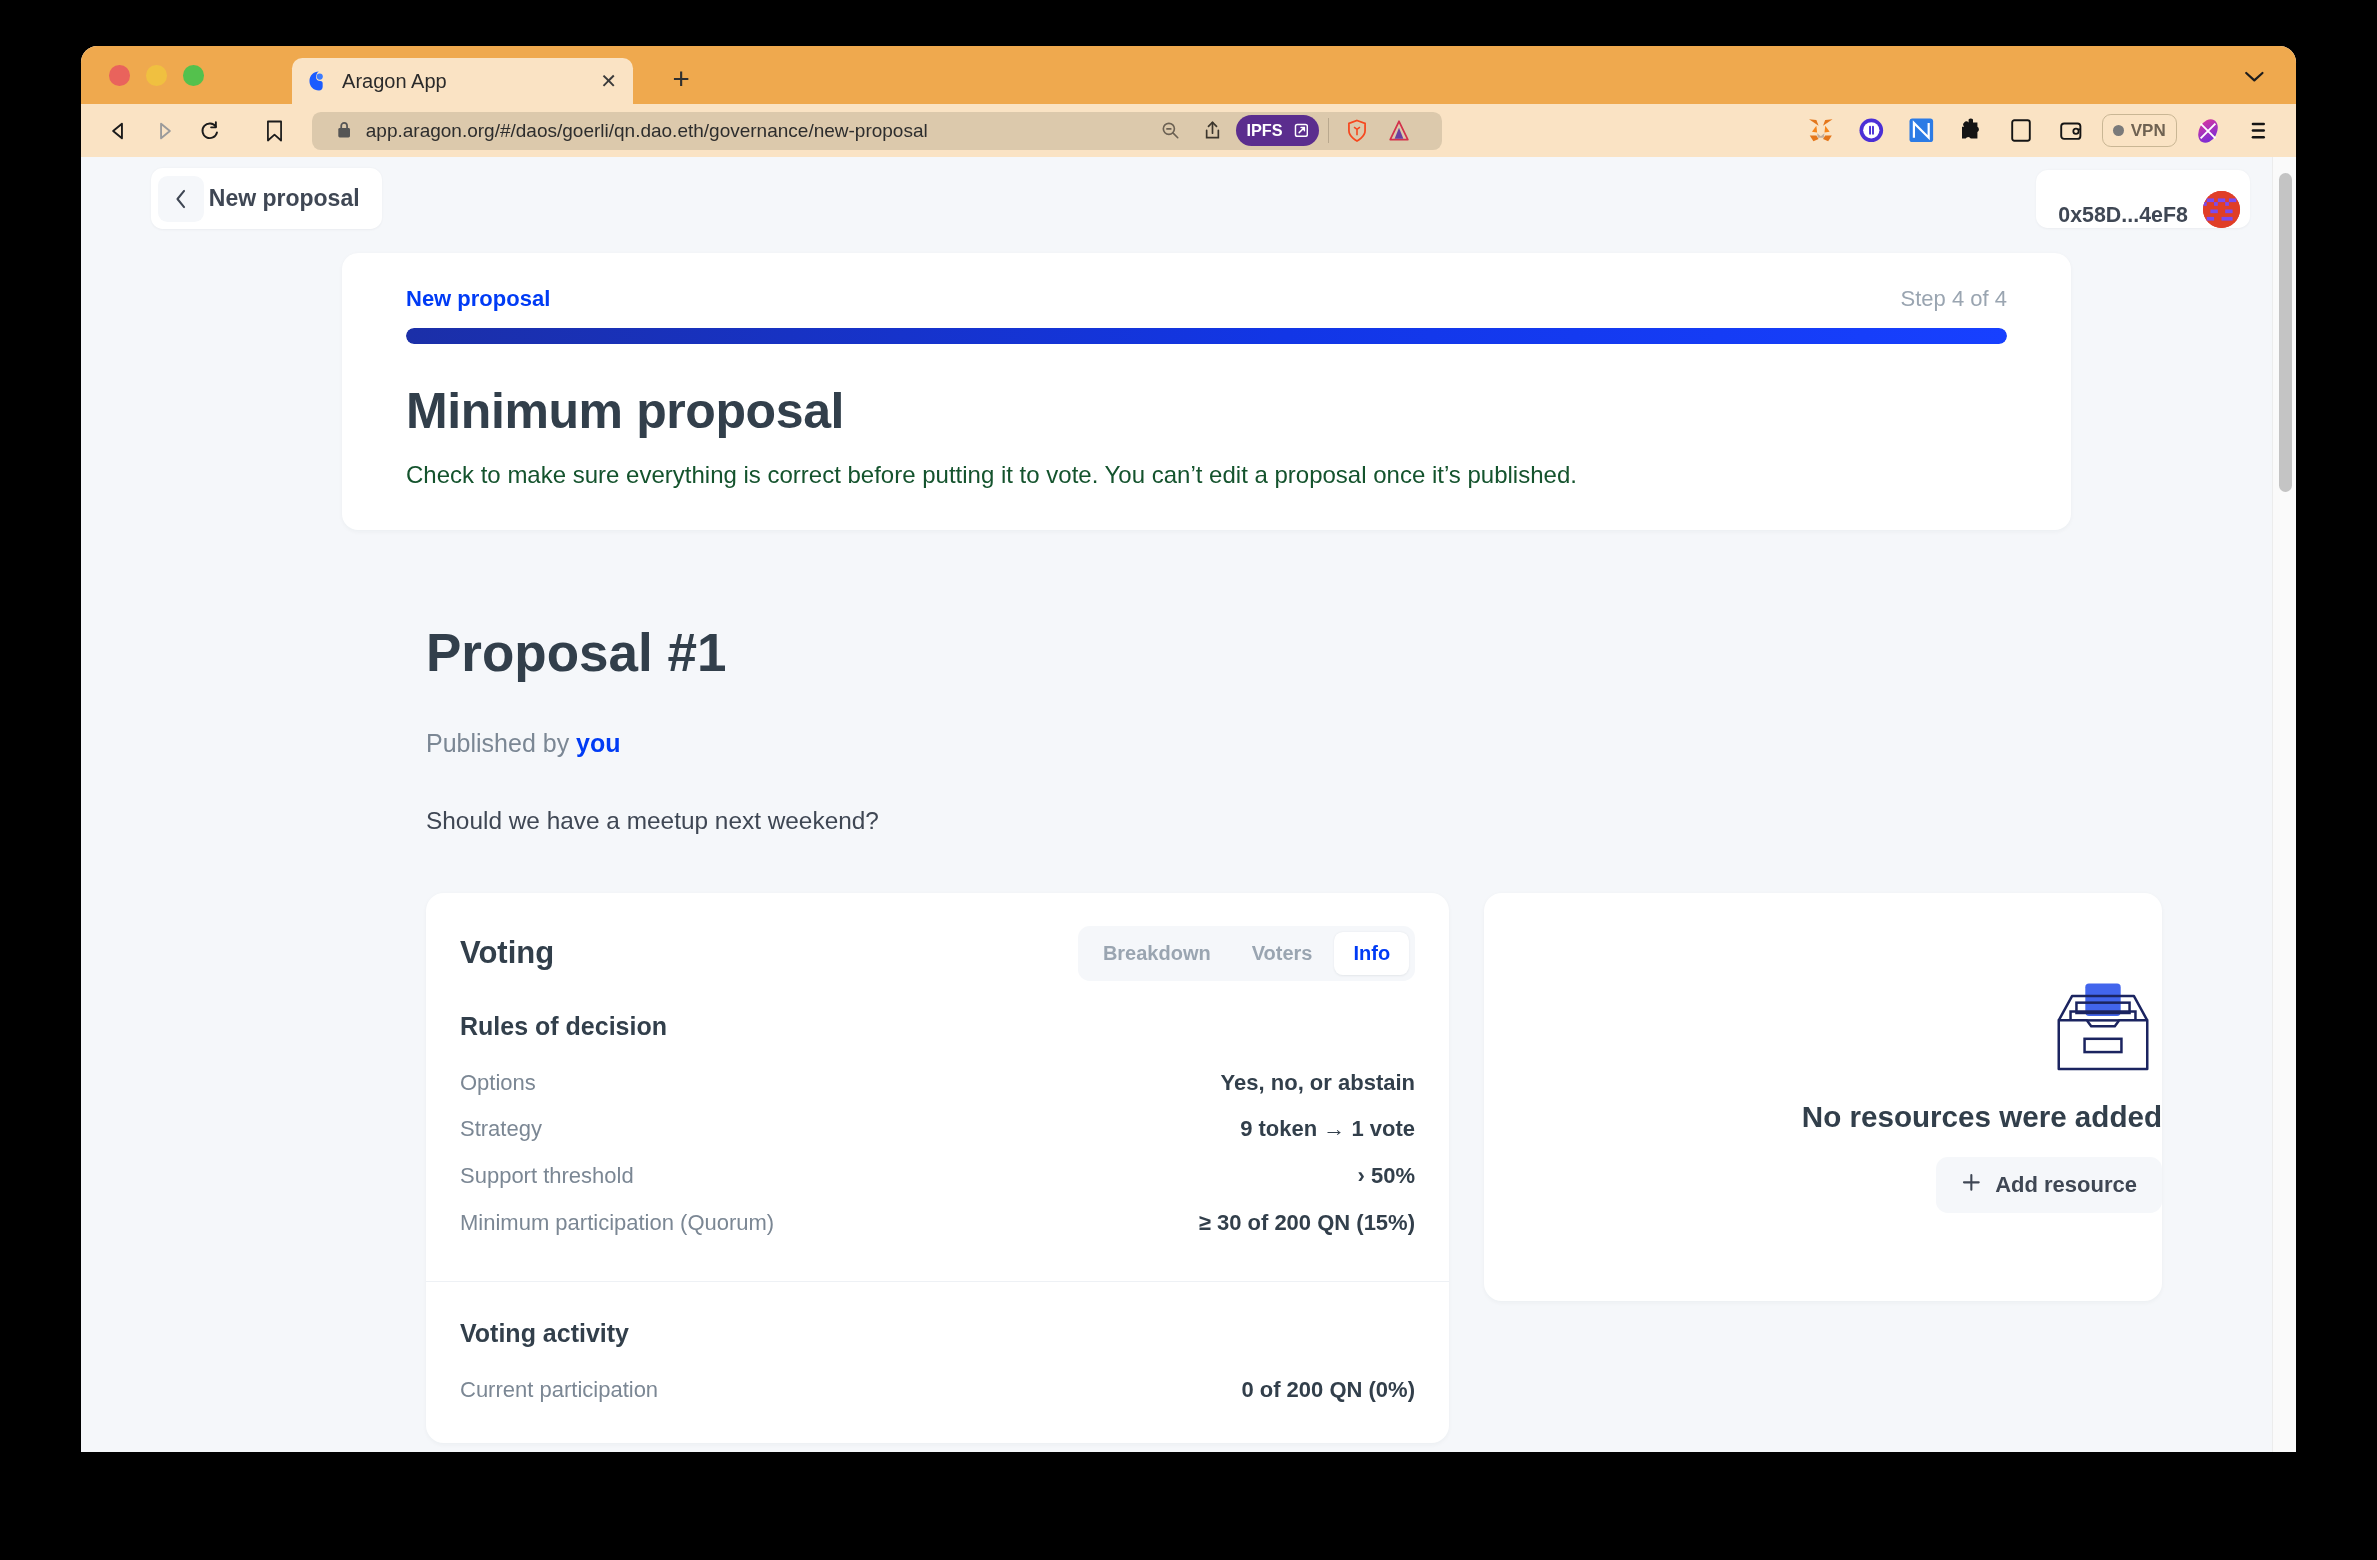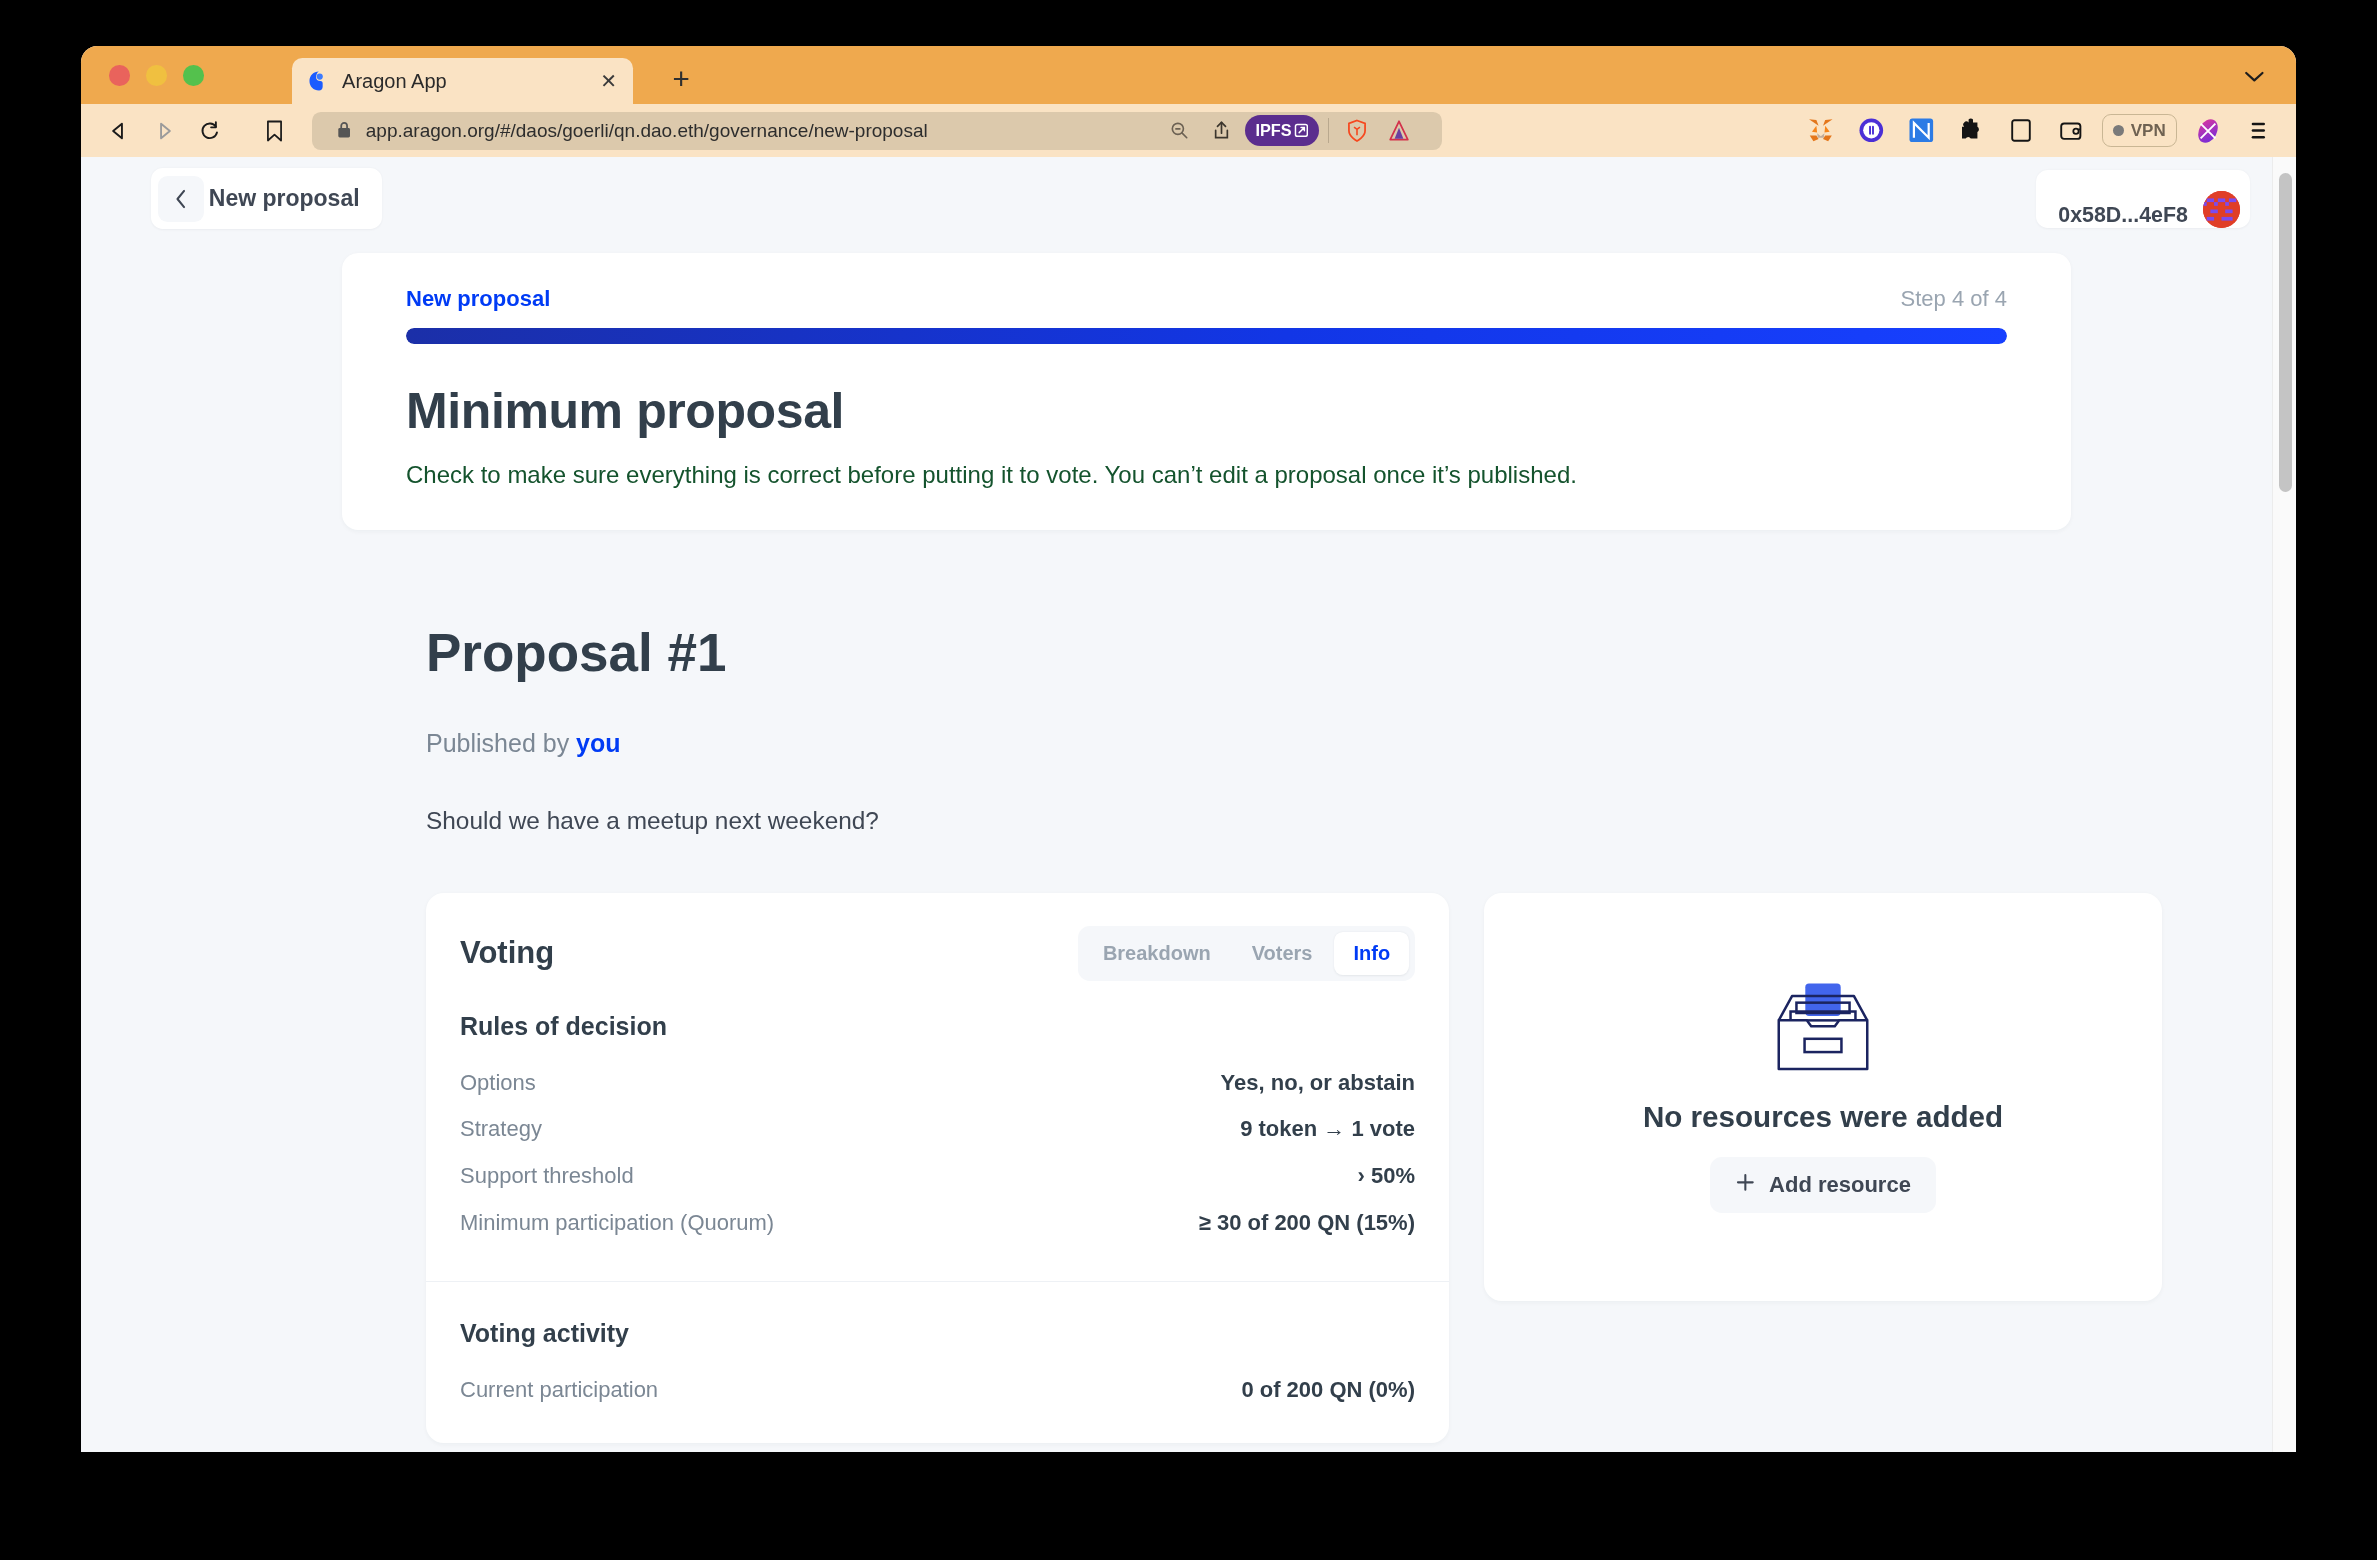--- a/index.html
+++ b/index.html
@@ -120,21 +120,21 @@
     margin-left: auto;
     display: flex; align-items: center; gap: 4.4px;
   }
   .ipfs-badge {
     height: 31px;
     background: #5B2D8E;
     border-radius: 15.5px;
     color: #fff;
     font-size: 16.3px;
     font-weight: bold;
-    display: flex; align-items: center; gap: 2px;
+    display: flex; align-items: center; gap: 11px;
     padding: 0 10.3px;
   }
   .divider-v { width: 1.5px; height: 25px; background: #b9a88e; margin: 0 4.4px; }
 
   .ext-group { display: flex; align-items: center; gap: 12px; margin-left: 13.3px; }
   .vpn-pill {
     height: 32.5px;
     border: 1.5px solid #c9b694;
     border-radius: 8.9px;
     display: flex; align-items: center; gap: 6.6px;
@@ -271,21 +271,21 @@
   }
   .card {
     background: #ffffff;
     border-radius: 17.7px;
     box-shadow: 0 1.5px 4.4px rgba(31,41,51,.04);
   }
   .voting-card { width: 1023px; }
   .resource-card {
     width: 678px; height: 408px;
     display: flex; flex-direction: column;
-    align-items: center; justify-content: center;
+    align-items: flex-end; justify-content: center;
   }
 
   .voting-head {
     display: flex; align-items: center;
     padding: 32.5px 34px 25px 34px;
   }
   .voting-title { font-size: 31px; font-weight: 700; color: #323F4B; }
   .tabs {
     margin-left: auto;
     background: #F5F7FA;

